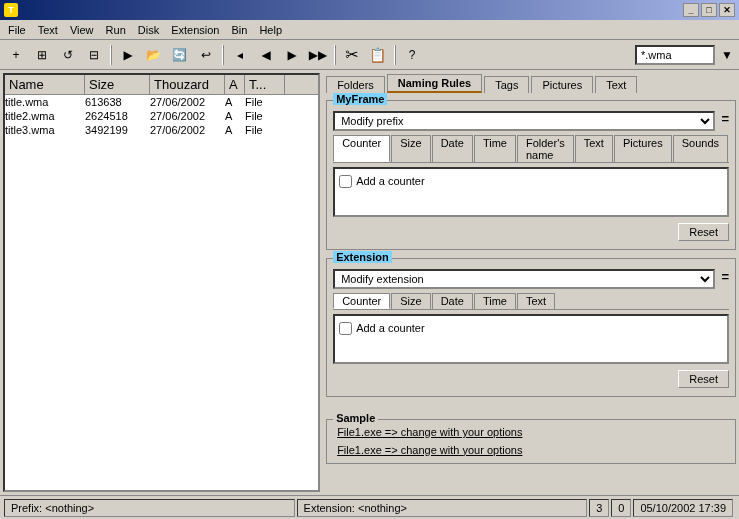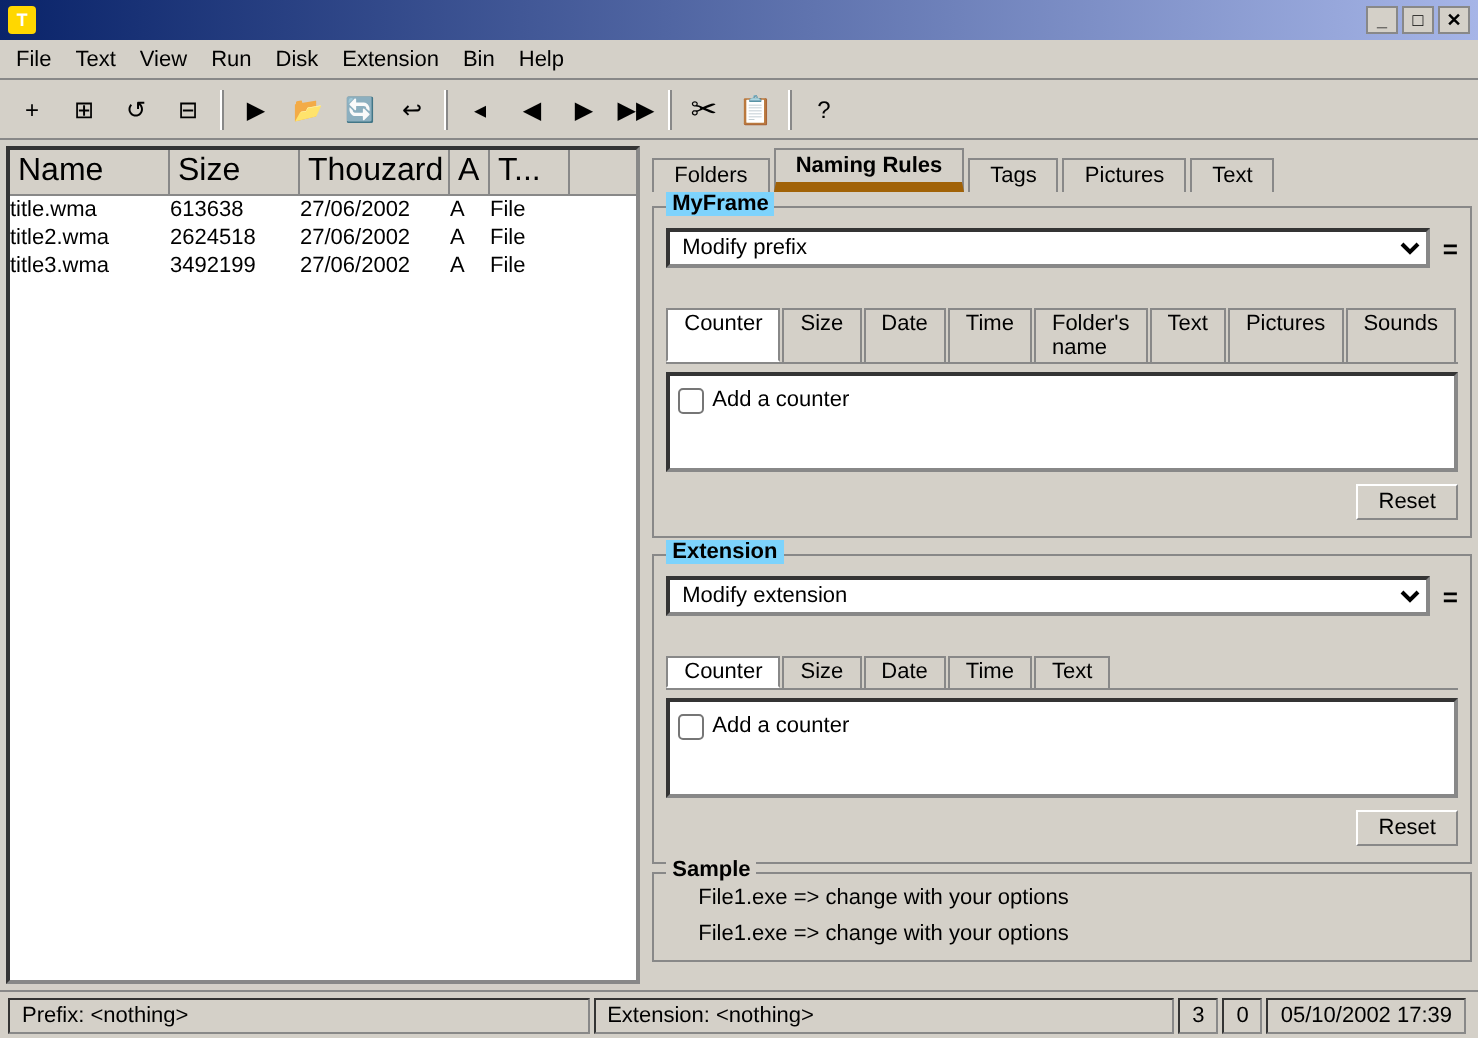--- a/index.html
+++ b/index.html
@@ -123,21 +123,21 @@
       border: 2px inset #888;
       margin: 3px;
       overflow: hidden;
       display: flex;
       flex-direction: column;
     }
     .file-list-header {
       display: flex;
       background: #d4d0c8;
       border-bottom: 1px solid #888;
-      font-size: 16px;
+      font-size: 13px;
     }
     .col-header {
       padding: 2px 4px;
       border-right: 1px solid #888;
       cursor: pointer;
       user-select: none;
       white-space: nowrap;
     }
     .col-name { width: 80px; }
     .col-size { width: 65px; }
@@ -179,21 +179,21 @@
       border-bottom: none;
       background: #d4d0c8;
       cursor: pointer;
       font-size: 11px;
       margin-right: 2px;
       position: relative;
       bottom: -1px;
     }
     .tab.active {
       background: #d4d0c8;
-      border-bottom: 5px solid #a16207;
+      border-bottom: 2px solid #a16207;
       z-index: 2;
       font-weight: bold;
     }
     
     .group-box {
       border: 1px solid #888;
       padding: 6px 6px 6px 6px;
       position: relative;
       margin-top: 4px;
       background: #d4d0c8;
@@ -203,23 +203,22 @@
       top: -8px;
       left: 6px;
       background: #7dd3fc;
       padding: 0 3px;
       font-size: 11px;
       font-weight: bold;
     }
     
     .dropdown-row {
       display: flex;
-      align-items: center;
       gap: 4px;
-      margin-bottom: 20px;
+      margin-bottom: 4px;
       margin-top: 4px;
     }
     .dropdown-wrapper {
       flex: 1;
       position: relative;
       display: flex;
       align-items: center;
     }
     .dropdown-wrapper select {
       width: 100%;
@@ -304,23 +303,24 @@
       border: 1px inset #888;
       height: 18px;
       display: flex;
       align-items: center;
       margin-right: 2px;
     }
     .status-segment.flex { flex: 1; }
     
     .sample-group {
       border: 1px solid #888;
-      padding: 4px 22px;
+      padding: 4px 10px;
       position: relative;
-      margin-top: 0;
+      margin-top: 18px;
+      text-decoration: underline;
     }
     .sample-title {
       position: absolute;
       top: -8px;
       left: 6px;
       background: #d4d0c8;
       padding: 0 3px;
       font-size: 11px;
       font-weight: bold;
     }
@@ -375,20 +375,24 @@
   <div class="toolbar-sep"></div>
   <div class="toolbar-btn">◂</div>
   <div class="toolbar-btn">◀</div>
   <div class="toolbar-btn">▶</div>
   <div class="toolbar-btn">▶▶</div>
   <div class="toolbar-sep"></div>
   <div class="toolbar-btn" style="font-size:16px;">✂</div>
   <div class="toolbar-btn" style="font-size:14px;">📋</div>
   <div class="toolbar-sep"></div>
   <div class="toolbar-btn">?</div>
+  <div class="toolbar-right">
+    <input class="filter-input" type="text" value="*.wma" style="">
+    <div class="toolbar-btn" style="width:16px;">▼</div>
+  </div>
 </div>
 
 <div class="main-container">
 
   <div class="file-panel">
     <div class="file-list-header">
       <div class="col-header col-name">Name</div>
       <div class="col-header col-size">Size</div>
       <div class="col-header col-created">Thouzard</div>
       <div class="col-header col-a">A</div>

